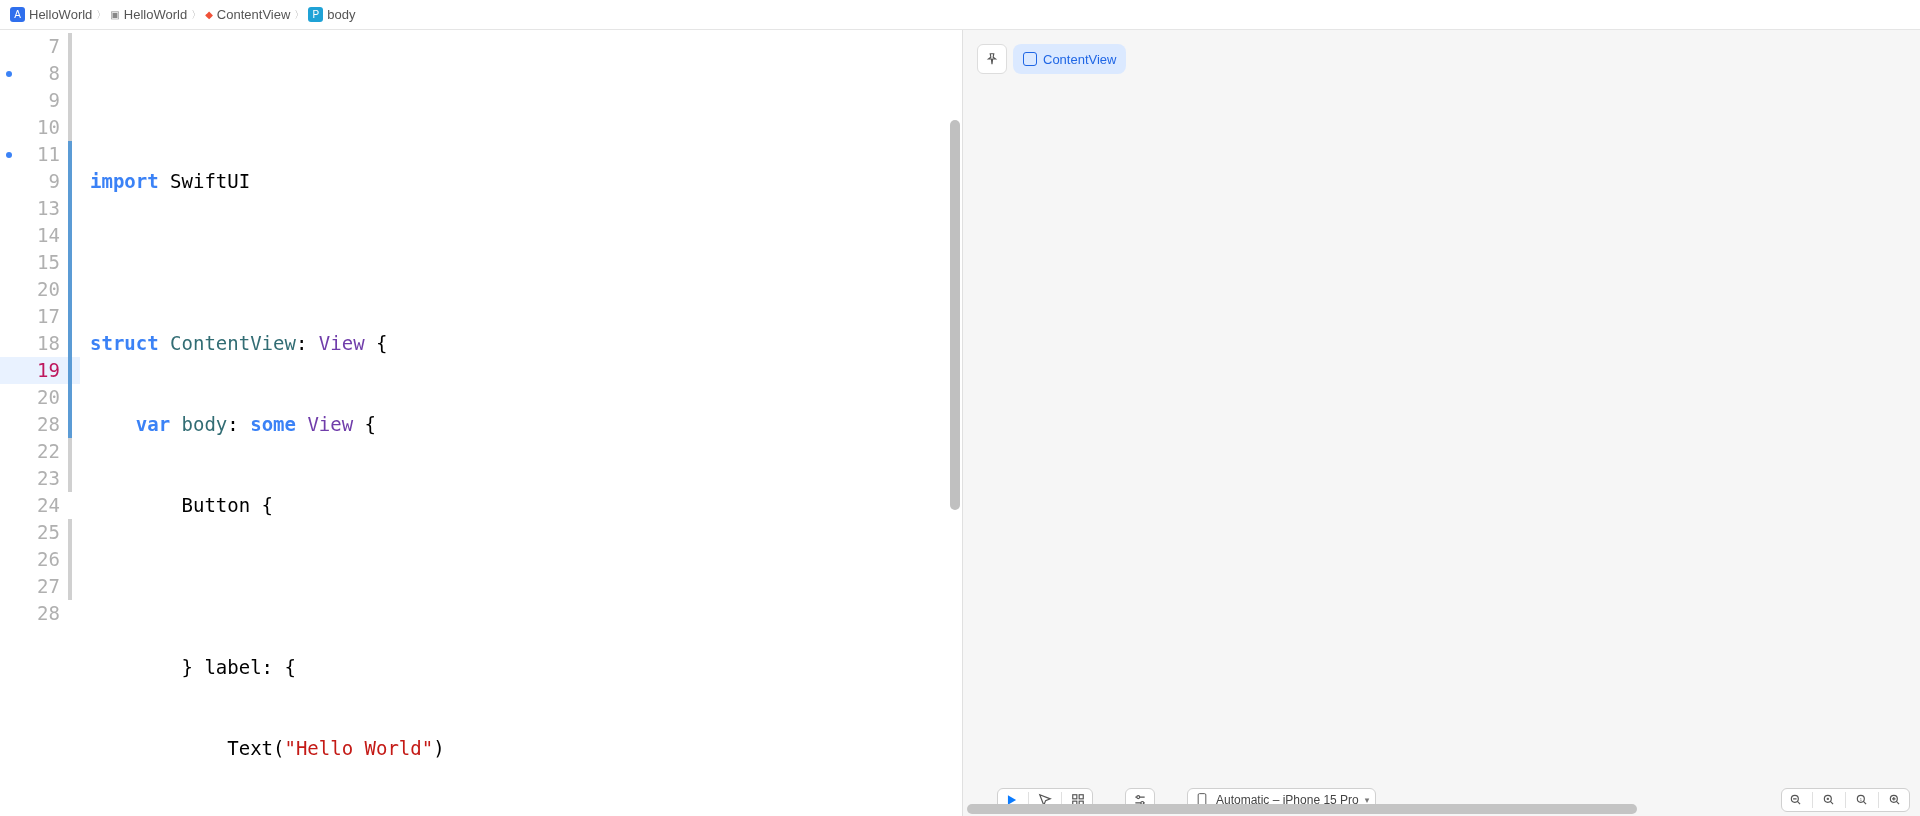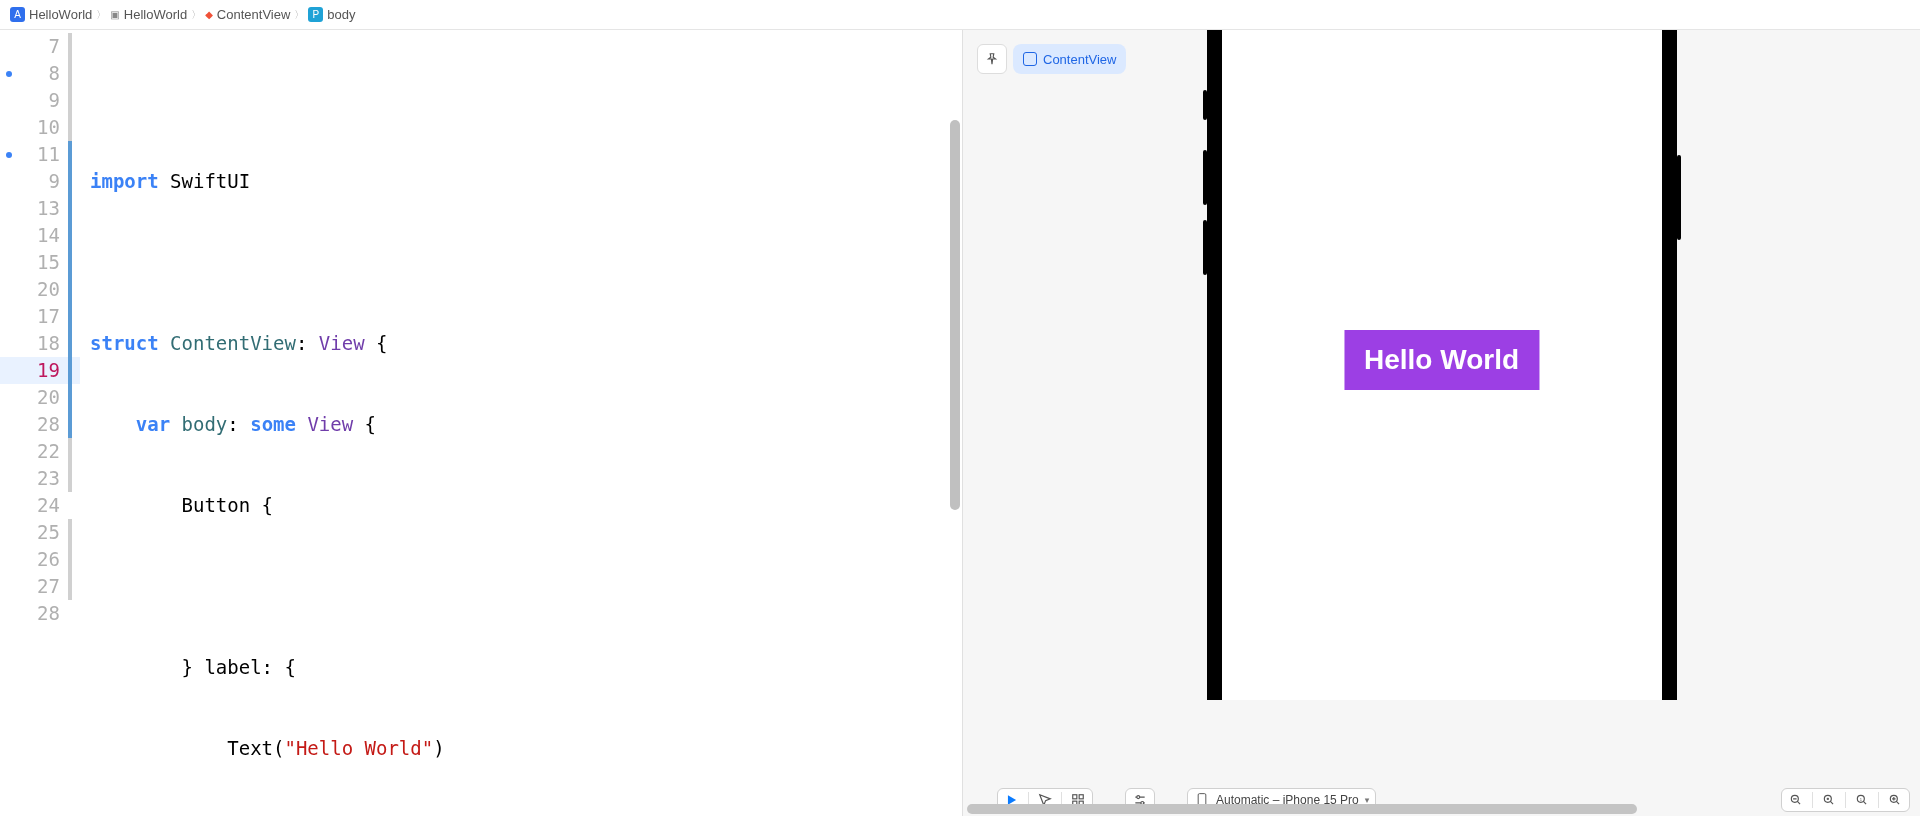--- a/index.html
+++ b/index.html
@@ -266,31 +266,20 @@
           <svg width="14" height="14" viewBox="0 0 24 24">
               <path fill="none" stroke="#555" stroke-width="2" d="M12 2l3 6 5 1-4 4 1 6-5-3-5 3 1-6-4-4 5-1z" style="display:none"></path>
               <path fill="none" stroke="#555" stroke-width="2" d="M9 3h6l-1 6 4 3h-5l-1 9-1-9H6l4-3z"></path>
             </svg>
         </div>
         <div class="sel-chip">
           <span class="cube"></span>
           <span>ContentView</span>
         </div>
       </div>
-      <div class="device-clip">
-        <div class="device">
-          <div class="frame-l"></div>
-          <div class="frame-r"></div>
-          <div class="btn-bump bump-l1"></div>
-          <div class="btn-bump bump-l2"></div>
-          <div class="btn-bump bump-l3"></div>
-          <div class="btn-bump bump-r1"></div>
-          <div class="hello">Hello World</div>
-        </div>
-      </div>
     </div>
     <div class="preview-toolbar">
       <div class="tb-group">
         <span class="tb-ico play">
           <svg width="14" height="14" viewBox="0 0 24 24">
               <path fill="#0a7bff" d="M5 4l14 8-14 8z"></path>
             </svg>
         </span>
         <span class="sep"></span>
         <span class="tb-ico">

